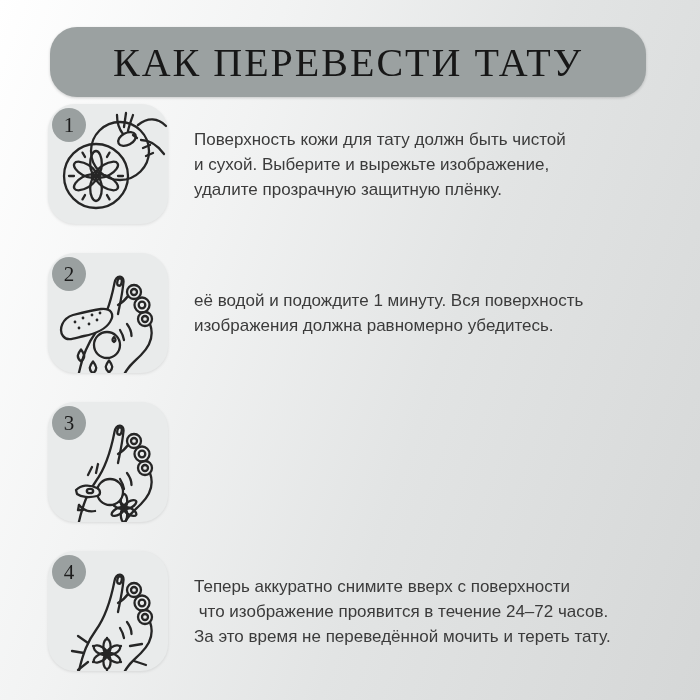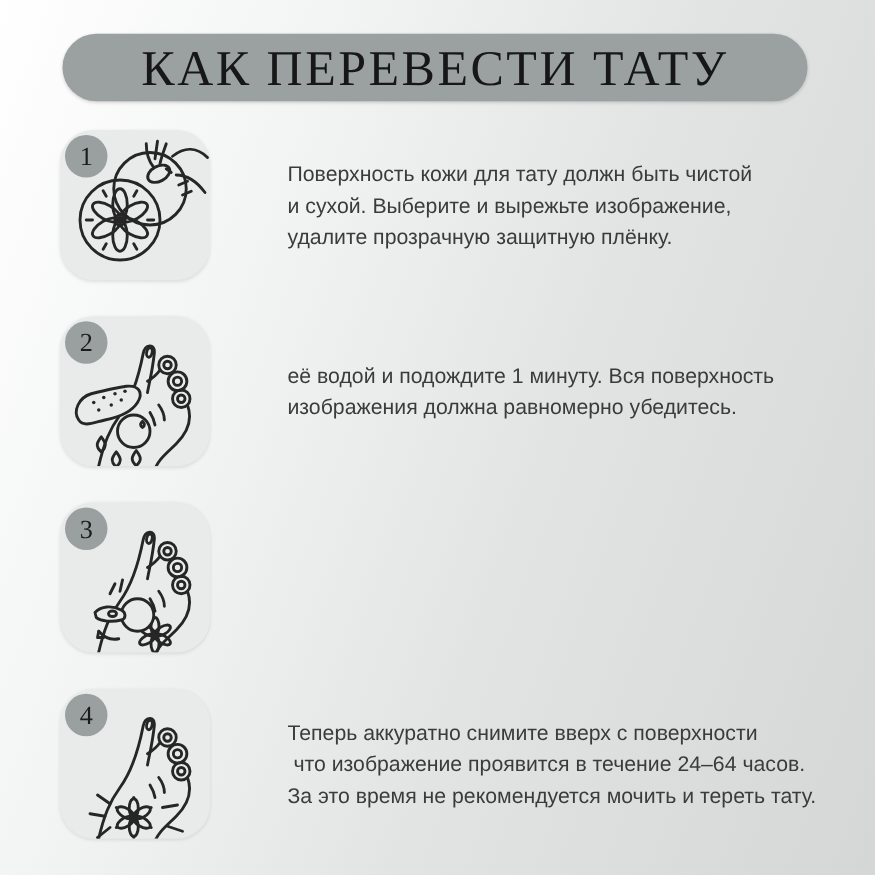--- a/index.html
+++ b/index.html
@@ -2,21 +2,21 @@
 <html><head>
 <meta charset="utf-8">
 <style>
   html,body{margin:0;padding:0;}
   body{
     width:700px;height:700px;overflow:hidden;position:relative;
     background:linear-gradient(110deg,#ffffff 0%,#f2f3f3 30%,#e2e4e4 60%,#d5d7d7 100%);
     font-family:"Liberation Sans", sans-serif;
   }
   .banner{
-    position:absolute;left:50px;top:27px;width:596px;height:54px;
+    position:absolute;left:50px;top:27px;width:596px;height:70px;
     background:#9ba1a1;border-radius:27px;
     display:flex;align-items:center;justify-content:center;
     box-shadow:0 1px 3px rgba(0,0,0,.18);
   }
   .banner .title{
     font-family:"Liberation Serif", serif;font-weight:400;
     font-size:40px;letter-spacing:2px;color:#171717;white-space:pre;
   }
   .steps{
     position:absolute;left:48px;top:104px;right:30px;
@@ -31,21 +31,21 @@
   .badge{
     position:absolute;top:4px;left:4px;width:34px;height:34px;border-radius:50%;
     background:#9aa0a0;display:flex;align-items:center;justify-content:center;
     font-family:"Liberation Serif", serif;font-size:21px;color:#1c1c1c;z-index:2;
   }
   .art{position:absolute;inset:0;width:100%;height:100%;}
   .art *{stroke:#262626;stroke-width:2.3;fill:none;stroke-linecap:round;stroke-linejoin:round;}
   .art .bgfill{fill:#e9ebeb;}
   .art .dot{fill:#262626;stroke:none;}
   .text{font-size:17px;line-height:25px;color:#3b3b3b;}
-  .text div{white-space:pre;margin-left:36px;}
+  .text div{white-space:pre;}
 </style>
 </head>
 <body>
 
 <div class="banner">
   <span class="title">КАК ПЕРЕВЕСТИ ТАТУ</span>
 </div>
 
 <div class="steps">
 
@@ -249,18 +249,18 @@
         <path d="M30,85 L40,92"></path>
         <path d="M24,100 L36,102"></path>
         <path d="M30,119 L40,111"></path>
         <path d="M82,95 L94,93"></path>
         <path d="M86,110 L98,114"></path>
         <path d="M80,122 L90,130"></path>
       </svg>
     </div>
     <div class="text">
       <div>Теперь аккуратно снимите вверх с поверхности</div>
-      <div> что изображение проявится в течение 24–64 часов.</div>
-      <div>За это время не рекомендуется мочить и тереть тату.</div>
+      <div> что изображение проявится в течение 24–72 часов.</div>
+      <div>За это время не переведённой мочить и тереть тату.</div>
     </div>
   </div>
 
 </div>
 
 </body></html>

